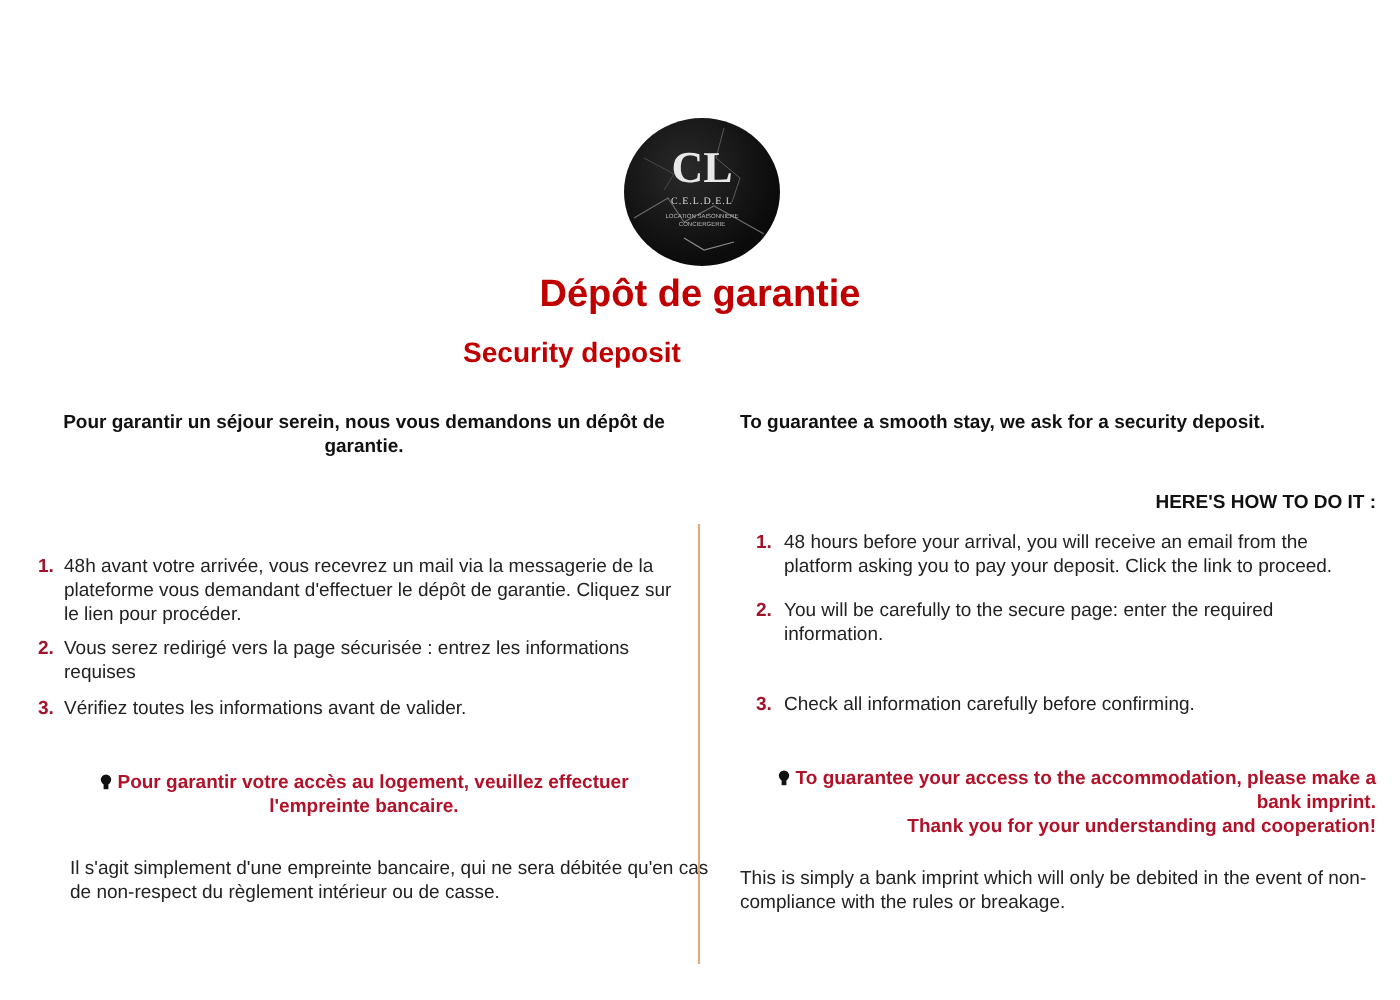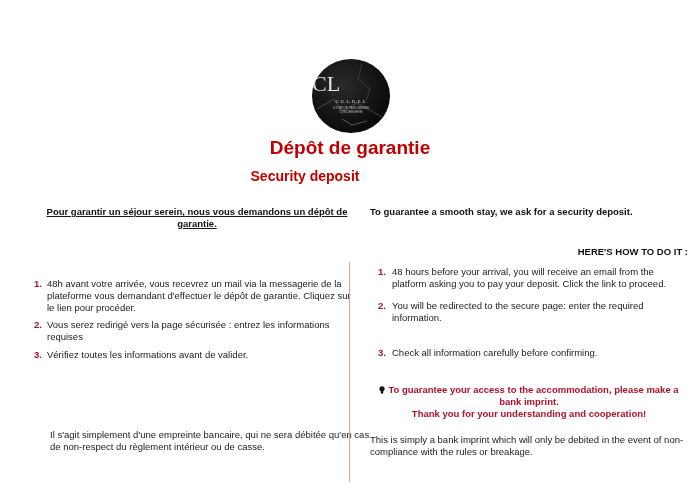--- a/index.html
+++ b/index.html
@@ -2,32 +2,32 @@
 <html><head>
   <meta charset="utf-8">
   <style>
     html, body { margin: 0; padding: 0; background: #ffffff; }
     body { width: 700px; height: 500px; position: relative; overflow: hidden;
            font-family: "Liberation Sans", sans-serif; color: #1a1a1a; }
     .logo { position: absolute; left: 312px; top: 59px; width: 78px; height: 74px;
             border-radius: 50%; background: radial-gradient(circle at 40% 35%, #2a2a2a 0%, #0b0b0b 70%);
             overflow: hidden; }
     .logo svg { position: absolute; left: 0; top: 0; }
-    .logo-mono { position: absolute; left: 0; width: 78px; top: 14px; 
-                 color: #e8e8e8; font-family: "Liberation Serif", serif; font-size: 22px; line-height: 22px; }
+    .logo-mono { position: absolute; left: 0; width: 78px; top: 14px; text-align: center;
+                 color: #e8e8e8; font-family: "Liberation Serif", serif; font-size: 22px; line-height: 22px; font-weight: bold; }
     .logo-name { position: absolute; left: 0; width: 78px; top: 40px; text-align: center;
                  color: #d8d8d8; font-family: "Liberation Serif", serif; font-size: 5px; letter-spacing: 0.5px; }
     .logo-sub { position: absolute; left: 0; width: 78px; top: 47px; text-align: center;
                 color: #bdbdbd; font-size: 3px; line-height: 4px; }
     .title { position: absolute; left: 0; width: 700px; top: 137px; text-align: center;
              color: #c00000; font-weight: bold; font-size: 19px; }
     .subtitle { position: absolute; left: 0; width: 572px; top: 168px; text-align: center;
-                color: #c00000; font-weight: bold; font-size: 14px; padding-left: 19px; }
+                color: #c00000; font-weight: bold; font-size: 14px; }
     .col { position: absolute; top: 206px; font-size: 9.5px; line-height: 12px; }
-    .col.left { left: 34px; width: 326px; text-decoration: underline; }
+    .col.left { left: 19px; width: 326px; }
     .col.right { left: 370px; width: 318px; }
     .intro { font-weight: bold; color: #111; }
     .left .intro { text-align: center; }
     .howto { font-weight: bold; text-align: right; color: #111; }
     .left .howto { position: absolute; top: 52px; width: 100%; }
     .right .howto { position: absolute; top: 40px; width: 100%; }
     .steps { position: absolute; width: 100%; }
     .step { position: absolute; left: 0; width: 100%; }
     .step .num { position: absolute; left: 0; color: #a0132a; font-weight: bold; }
     .step .txt { position: absolute; left: 13px; right: 0; color: #222; }
@@ -67,44 +67,50 @@
     <div class="step" style="top:41px;">
       <span class="num">2.</span>
       <span class="txt">Vous serez redirigé vers la page sécurisée : entrez les informations requises</span>
     </div>
     <div class="step" style="top:71px;">
       <span class="num">3.</span>
       <span class="txt">Vérifiez toutes les informations avant de valider.</span>
     </div>
   </div>
   <div class="note" style="top:180px; padding:0 20px; box-sizing:border-box;">
+    <div>
+      <svg class="bulb" viewBox="0 0 6 8">
+          <circle cx="3" cy="2.8" r="2.6" fill="#111"></circle>
+          <rect x="1.8" y="5" width="2.4" height="2.6" fill="#111"></rect>
+        </svg><span>Pour garantir votre accès au logement, veuillez effectuer l'empreinte bancaire.</span>
+    </div>
   </div>
   <div class="footer" style="top:223px;margin-left:16px;">Il s'agit simplement d'une empreinte bancaire, qui ne sera débitée qu'en cas de non-respect du règlement intérieur ou de casse.</div>
 </div>
 
 <div class="divider"></div>
 
 <div class="col right">
   <div class="intro">To guarantee a smooth stay, we ask for a security deposit.</div>
   <div class="howto">HERE'S HOW TO DO IT :</div>
   <div class="steps" style="top:60px;">
     <div class="step" style="top:0;">
       <span class="num" style="left:8px;">1.</span>
       <span class="txt" style="left:22px;">48 hours before your arrival, you will receive an email from the platform asking you to pay your deposit. Click the link to proceed.</span>
     </div>
     <div class="step" style="top:34px;">
       <span class="num" style="left:8px;">2.</span>
-      <span class="txt" style="left:22px;">You will be redirected to the secure page: enter the required information.</span>
+      <span class="txt" style="left:22px;">You will be carefully to the secure page: enter the required information.</span>
     </div>
     <div class="step" style="top:81px;">
       <span class="num" style="left:8px;">3.</span>
       <span class="txt" style="left:22px;">Check all information carefully before confirming.</span>
     </div>
   </div>
-  <div class="note" style="top:178px;">
+  <div class="note" style="top:178px;text-align:right;">
     <div>
       <svg class="bulb" viewBox="0 0 6 8">
           <circle cx="3" cy="2.8" r="2.6" fill="#111"></circle>
           <rect x="1.8" y="5" width="2.4" height="2.6" fill="#111"></rect>
         </svg><span>To guarantee your access to the accommodation, please make a bank imprint.</span>
     </div>
     <div>Thank you for your understanding and cooperation!</div>
   </div>
   <div class="footer" style="top:228px;">This is simply a bank imprint which will only be debited in the event of non-compliance with the rules or breakage.</div>
 </div>

